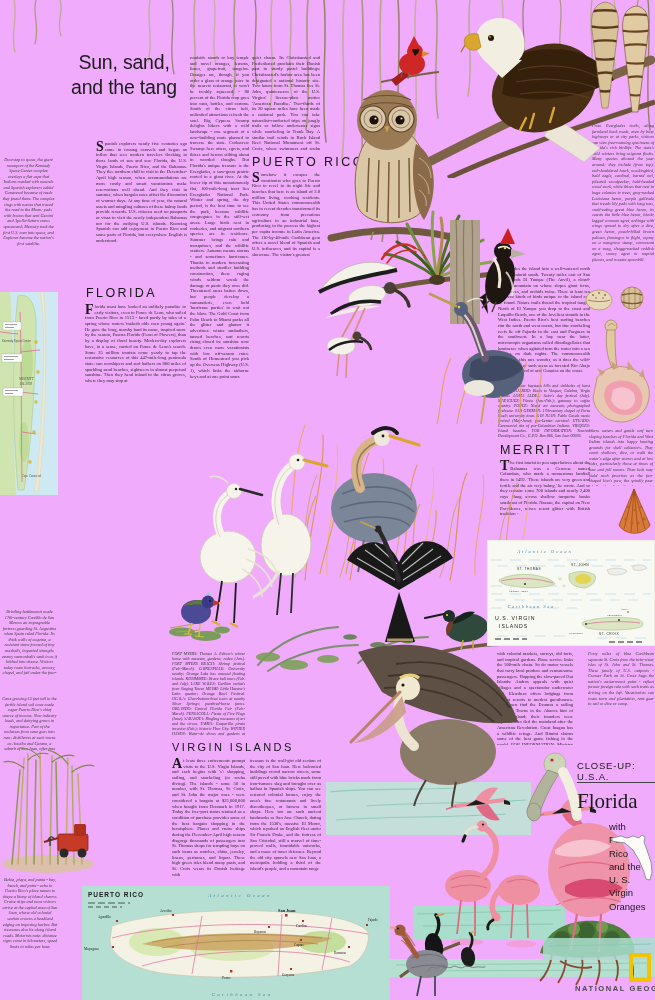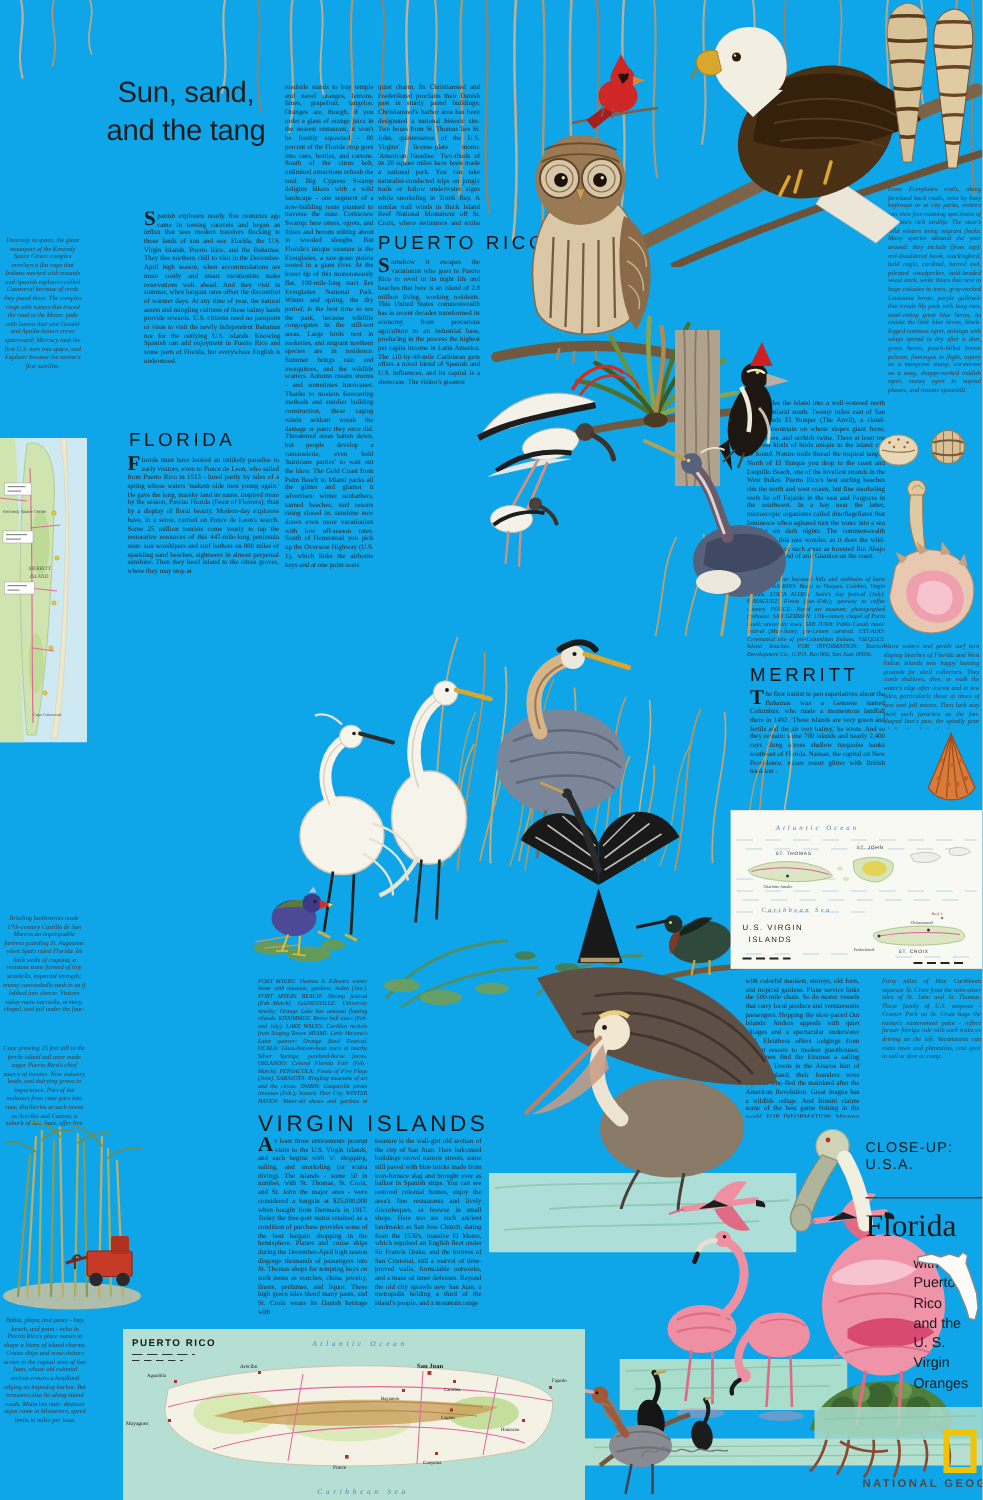--- a/index.html
+++ b/index.html
@@ -1,29 +1,29 @@
 <!DOCTYPE html>
 <html><head>
 <meta charset="utf-8">
 <style>
   html,body{margin:0;padding:0;background:#e8e4da;}
-  .poster{position:relative;width:655px;height:1000px;background:#0ea5e9;overflow:hidden;
+  .poster{position:relative;width:655px;height:1000px;background:#f0abfc;overflow:hidden;
           font-family:"Liberation Serif",serif;color:#222;}
   .abs{position:absolute;}
   .title{font-family:"Liberation Sans",sans-serif;font-size:19.5px;line-height:1.3;
          color:#1c1c1c;text-align:center;letter-spacing:-0.2px;}
   .col{font-size:4.6px;line-height:1.24;text-align:justify;color:#2a2a2a;overflow:hidden;}
   .gaz{font-size:4px;line-height:1.25;font-style:italic;text-align:justify;color:#333;overflow:hidden;}
   .caption{font-size:4.3px;line-height:1.3;font-style:italic;text-align:center;color:#3a3a3a;overflow:hidden;}
   .caption-j{font-size:4.3px;line-height:1.3;font-style:italic;text-align:justify;color:#3a3a3a;overflow:hidden;}
   .heading{font-family:"Liberation Sans",sans-serif;font-size:12.5px;letter-spacing:2.4px;
            color:#161616;font-weight:500;white-space:nowrap;}
   .dropcap{float:left;font-size:14px;line-height:10px;padding:1px 1px 0 0;font-weight:bold;color:#1a1a1a;}
   .kicker{font-family:"Liberation Sans",sans-serif;font-size:9.5px;letter-spacing:0.8px;color:#1a1a1a;
-          border-bottom:1px solid #444;padding-bottom:16px;}
+          border-bottom:1px solid #444;padding-bottom:0;}
   .closeup-title{font-family:"Liberation Serif",serif;font-size:21px;color:#1a1a1a;margin-top:6px;}
   .closeup-sub{font-family:"Liberation Sans",sans-serif;font-size:9.5px;line-height:1.4;color:#1a1a1a;margin-top:6px;margin-left:32px;}
   .ng-logo{width:14px;height:21px;border:4px solid #f2c400;background:transparent;}
   .ng-text{font-family:"Liberation Sans",sans-serif;font-size:7.5px;font-weight:bold;
            letter-spacing:1.6px;color:#4a4a4a;white-space:nowrap;}
   svg{display:block;}
 </style>
 </head>
 <body>
 
@@ -95,21 +95,21 @@
   <div class="abs col" style="left:500px;top:460px;width:90px;height:78px;">
     <span class="dropcap">T</span><span>he first tourist to pen superlatives about the Bahamas was a Genoese named Columbus, who made a momentous landfall there in 1492. 'These islands are very green and fertile and the air very balmy,' he wrote. And so they remain: some 700 islands and nearly 2,400 cays flung across shallow turquoise banks southeast of Florida. Nassau, the capital on New Providence, mixes resort glitter with British tradition -</span>
   </div>
 
   <div class="abs col" style="left:497px;top:651px;width:76px;height:94px;">with colorful markets, surreys, old forts, and tropical gardens. Plane service links the 500-mile chain. So do motor vessels that carry local produce and venturesome passengers. Hopping the slow-paced Out Islands: Andros appeals with quiet villages and a spectacular underwater reef. Eleuthera offers lodgings from elegant resorts to modest guesthouses. Yachtsmen find the Exumas a sailing paradise. Towns in the Abacos hint of New England; their founders were loyalists who fled the mainland after the American Revolution. Great Inagua has a wildlife refuge. And Bimini claims some of the best game fishing in the world. FOR INFORMATION: Ministry of Tourism, P.O. Box N 3701, Nassau.</div>
 
   <div class="abs caption-j" style="left:588px;top:651px;width:66px;height:90px;">Forty miles of blue Caribbean separate St. Croix from the twin-sister isles of St. John and St. Thomas. These family of U.S. outposts - Cramer Park on St. Croix hugs the nation's easternmost point - reflect former foreign rule with such traits as driving on the left. Vacationists can roam town and plantation, rent gear to sail or dive or camp.</div>
 
   <div class="abs gaz" style="left:172px;top:651px;width:73px;height:86px;">FORT MYERS: Thomas A. Edison's winter home with museum, gardens; rodeo (Jan.). FORT MYERS BEACH: Shrimp festival (Feb.-March). GAINESVILLE: University nearby; Orange Lake has unusual floating islands. KISSIMMEE: Brave bull tours (Feb. and July). LAKE WALES: Carillon recitals from Singing Tower. MIAMI: Little Havana's Latin quarter; Orange Bowl Festival. OCALA: Glass-bottom-boat tours at nearby Silver Springs; purebred-horse farms. ORLANDO: Central Florida Fair (Feb.-March). PENSACOLA: Fiesta of Five Flags (June). SARASOTA: Ringling museums of art and the circus. TAMPA: Gasparilla pirate invasion (Feb.); historic Ybor City. WINTER HAVEN: Water-ski shows and gardens at Cypress Gardens. FOR INFORMATION: Div. of Tourism, Florida Dept. of Commerce, Tallahassee 32304.</div>
 
-  <div class="abs heading" style="left:172px;top:741px;font-size:15px;">VIRGIN ISLANDS</div>
+  <div class="abs heading" style="left:172px;top:741px;font-size:11px;">VIRGIN ISLANDS</div>
 
   <div class="abs col" style="left:172px;top:758px;width:73px;height:122px;">
     <span class="dropcap">A</span><span>t least three enticements prompt visits to the U.S. Virgin Islands, and each begins with 's': shopping, sailing, and snorkeling (or scuba diving). The islands - some 50 in number, with St. Thomas, St. Croix, and St. John the major ones - were considered a bargain at $25,000,000 when bought from Denmark in 1917. Today the free-port status retained as a condition of purchase provides some of the best bargain shopping in the hemisphere. Planes and cruise ships during the December-April high season disgorge thousands of passengers into St. Thomas shops for tempting buys on such items as watches, china, jewelry, linens, perfumes, and liquor. These high green isles blend many pasts, and St. Croix wears its Danish heritage with</span>
   </div>
 
   <div class="abs col" style="left:250px;top:758px;width:71px;height:122px;">treasure is the wall-girt old section of the city of San Juan. Here balconied buildings crowd narrow streets, some still paved with blue bricks made from iron-furnace slag and brought over as ballast in Spanish ships. You can see restored colonial homes, enjoy the area's fine restaurants and lively discotheques, or browse in small shops. Here too are such ancient landmarks as San Jose Church, dating from the 1530's, massive El Morro, which repulsed an English fleet under Sir Francis Drake, and the fortress of San Cristobal, still a marvel of time-proved walls, formidable outworks, and a maze of inner defenses. Beyond the old city sprawls new San Juan, a metropolis holding a third of the island's people, and a mountain range</div>
 
   <div class="abs caption" style="left:2px;top:157px;width:53px;height:132px;">Doorstep to space, the giant moonport of the Kennedy Space Center complex overlays a flat cape that Indians marked with mounds and Spanish explorers called Canaveral because of reeds they found there. The complex rings with names that traced the road to the Moon: pads with booms that sent Gemini and Apollo-Saturn crews spaceward; Mercury took the first U.S. men into space, and Explorer became the nation's first satellite.</div>
   <div class="abs caption" style="left:2px;top:609px;width:55px;height:66px;">Bristling battlements made 17th-century Castillo de San Marcos an impregnable fortress guarding St. Augustine when Spain ruled Florida. Its thick walls of coquina, a resistant stone formed of tiny seashells, imparted strength; enemy cannonballs sank in as if lobbed into cheese. Visitors today roam barracks, armory, chapel, and jail under the four-pronged fighting deck.</div>
   <div class="abs caption" style="left:2px;top:696px;width:55px;height:55px;">Cane growing 15 feet tall in the fertile island soil once made sugar Puerto Rico's chief source of income. Now industry leads, and dairying grows in importance. Part of the molasses from cane goes into rum; distilleries at such towns as Arecibo and Catano, a suburb of San Juan, offer free tours.</div>

